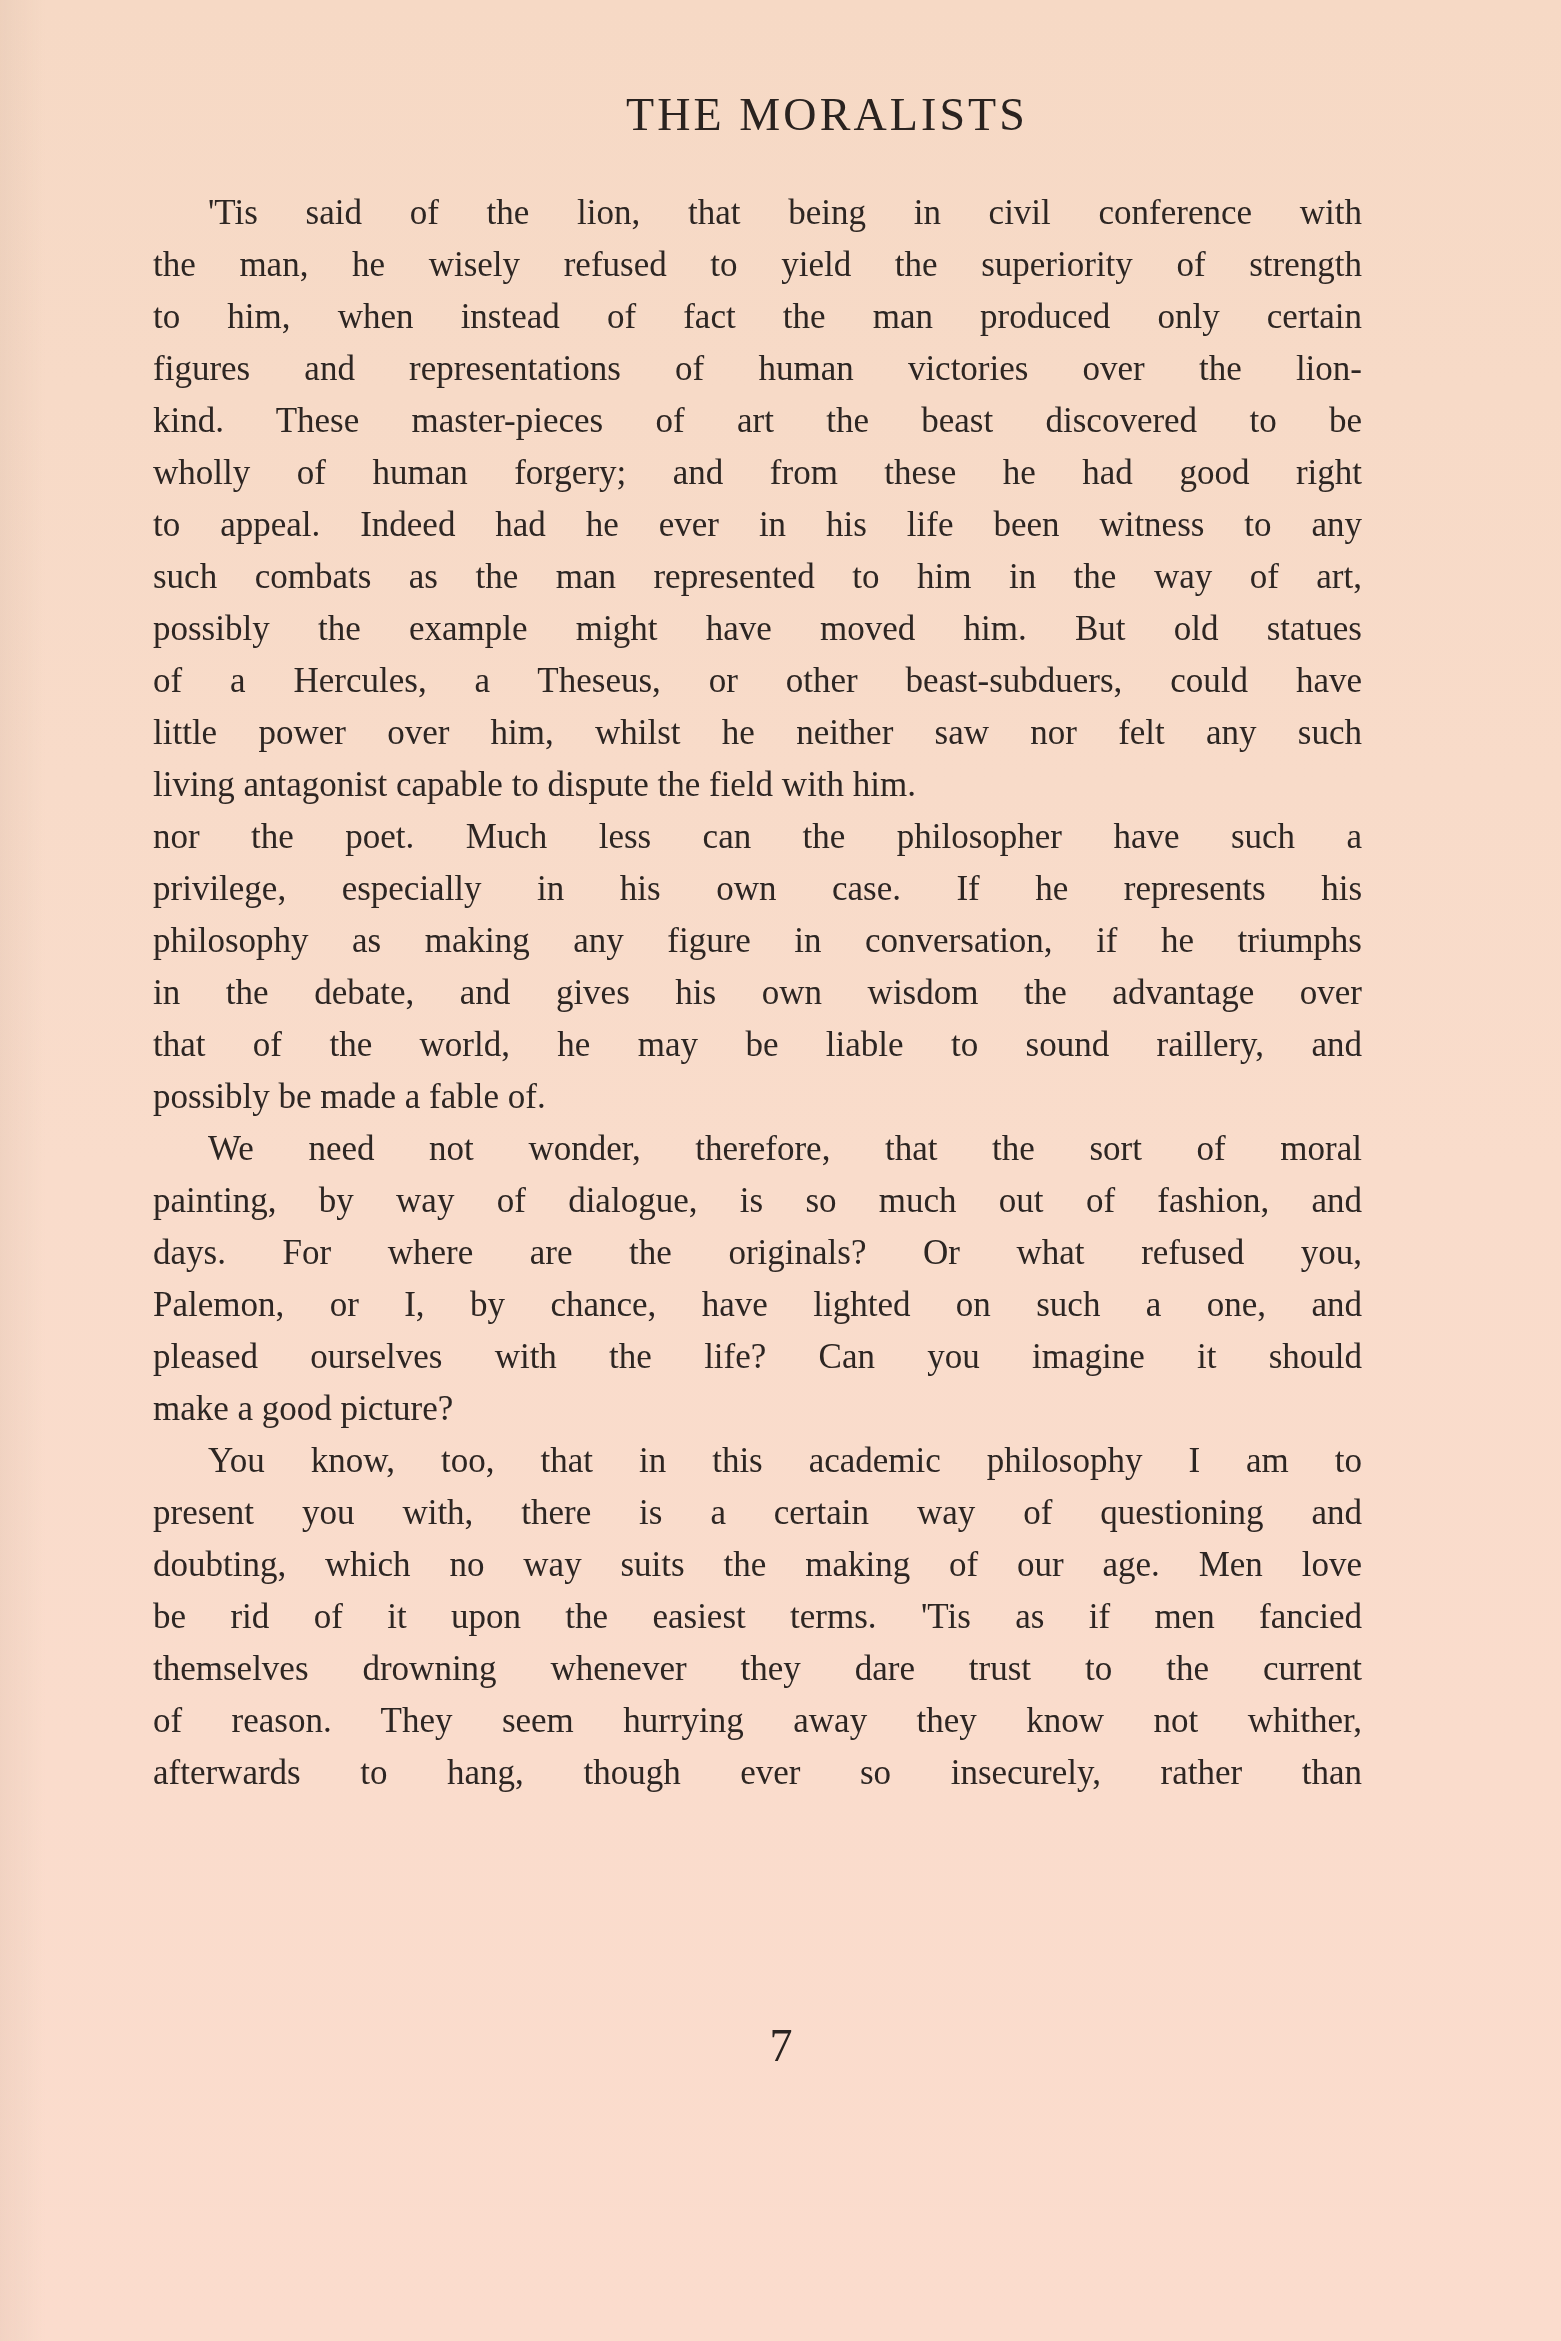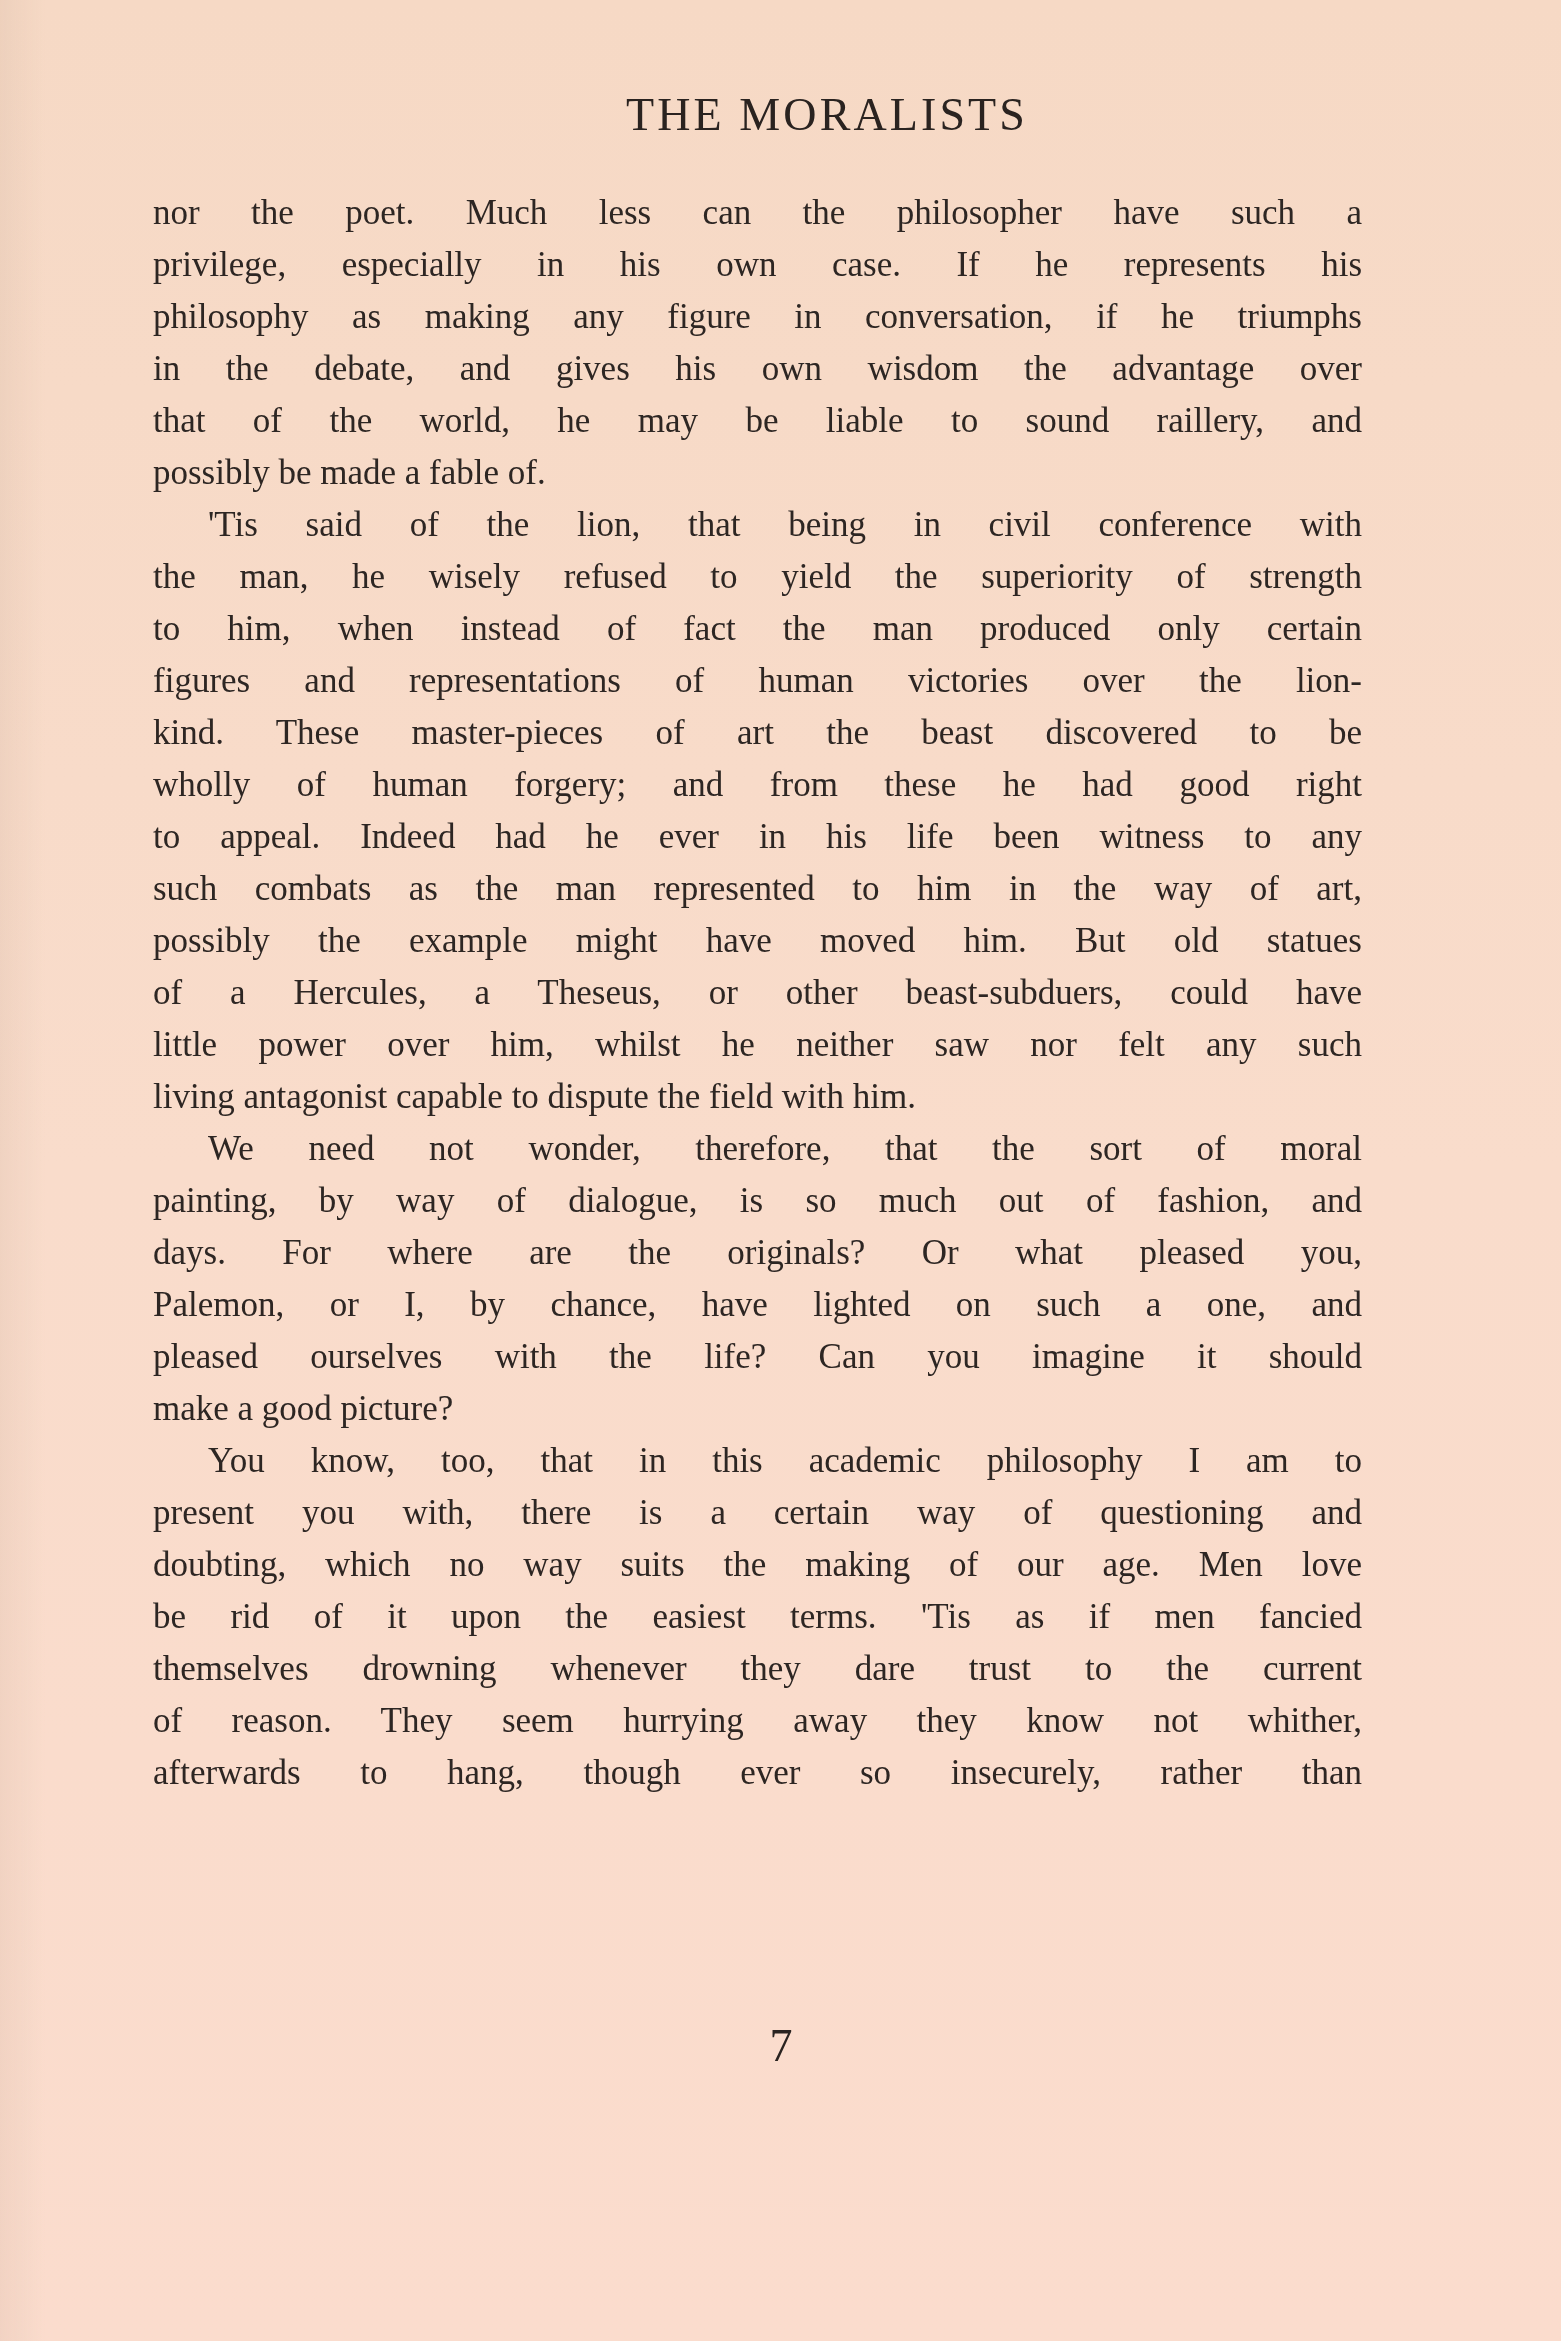--- a/index.html
+++ b/index.html
@@ -73,47 +73,47 @@
 </style>
 </head>
 <body>
 
 <div class="page">
   <div class="running-head">THE MORALISTS</div>
 
   <div class="body-text">
 
     <div>
-      <span class="line">nor the poet. Much less can the philosopher have such a</span>
-      <span class="line">privilege, especially in his own case. If he represents his</span>
-      <span class="line">philosophy as making any figure in conversation, if he triumphs</span>
-      <span class="line">in the debate, and gives his own wisdom the advantage over</span>
-      <span class="line">that of the world, he may be liable to sound raillery, and</span>
-      <span class="line last">possibly be made a fable of.</span>
-    </div>
-
-    <div>
       <span class="line indent">'Tis said of the lion, that being in civil conference with</span>
       <span class="line">the man, he wisely refused to yield the superiority of strength</span>
       <span class="line">to him, when instead of fact the man produced only certain</span>
       <span class="line">figures and representations of human victories over the lion-</span>
       <span class="line">kind. These master-pieces of art the beast discovered to be</span>
       <span class="line">wholly of human forgery; and from these he had good right</span>
       <span class="line">to appeal. Indeed had he ever in his life been witness to any</span>
       <span class="line">such combats as the man represented to him in the way of art,</span>
       <span class="line">possibly the example might have moved him. But old statues</span>
       <span class="line">of a Hercules, a Theseus, or other beast-subduers, could have</span>
       <span class="line">little power over him, whilst he neither saw nor felt any such</span>
       <span class="line last">living antagonist capable to dispute the field with him.</span>
     </div>
 
     <div>
+      <span class="line">nor the poet. Much less can the philosopher have such a</span>
+      <span class="line">privilege, especially in his own case. If he represents his</span>
+      <span class="line">philosophy as making any figure in conversation, if he triumphs</span>
+      <span class="line">in the debate, and gives his own wisdom the advantage over</span>
+      <span class="line">that of the world, he may be liable to sound raillery, and</span>
+      <span class="line last">possibly be made a fable of.</span>
+    </div>
+
+    <div>
       <span class="line indent">We need not wonder, therefore, that the sort of moral</span>
       <span class="line">painting, by way of dialogue, is so much out of fashion, and</span>
-      <span class="line">days. For where are the originals? Or what pleased you,</span>
+      <span class="line">days. For where are the originals? Or what refused you,</span>
       <span class="line">Palemon, or I, by chance, have lighted on such a one, and</span>
       <span class="line">pleased ourselves with the life? Can you imagine it should</span>
       <span class="line last">make a good picture?</span>
     </div>
 
     <div>
       <span class="line indent">You know, too, that in this academic philosophy I am to</span>
       <span class="line">present you with, there is a certain way of questioning and</span>
       <span class="line">doubting, which no way suits the making of our age. Men love</span>
       <span class="line">be rid of it upon the easiest terms. 'Tis as if men fancied</span>

